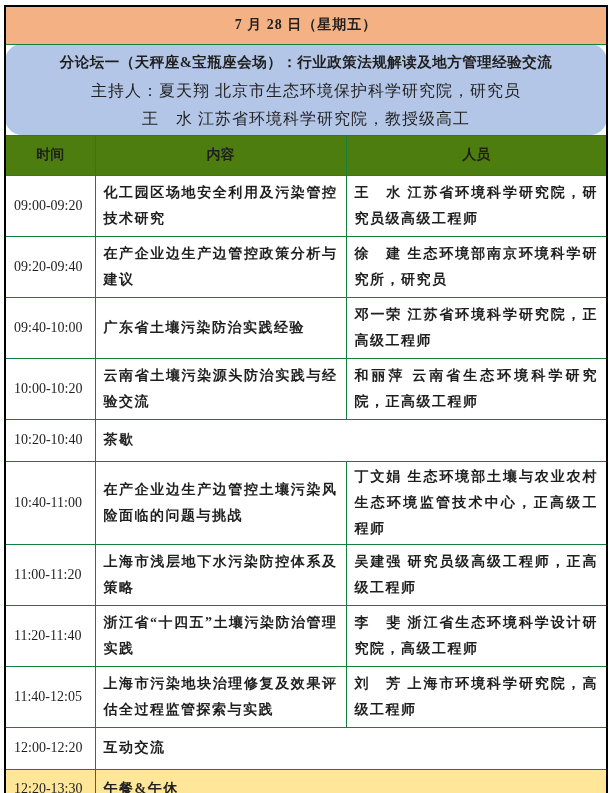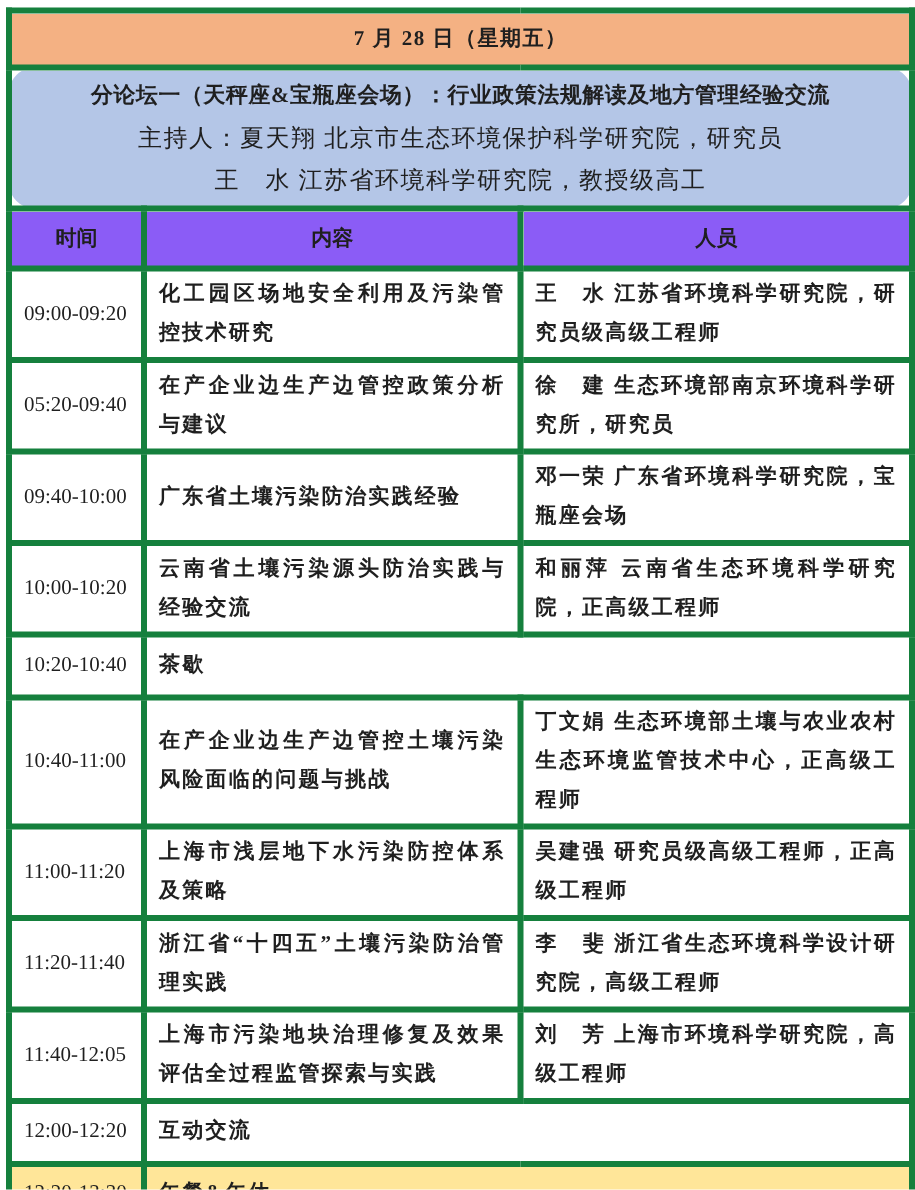--- a/index.html
+++ b/index.html
@@ -16,21 +16,21 @@
     padding: 5px 4px 4px 4px;
     background: #ffffff;
   }
   table.agenda {
     width: 602px;
     border-collapse: collapse;
     table-layout: fixed;
     border: 2px solid #000000;
   }
   table.agenda td, table.agenda th {
-    border: 4px solid #15803d;
+    border: 1px solid #15803d;
     box-sizing: border-box;
     padding: 2px 8px;
     font-size: 14px;
     vertical-align: middle;
     overflow: hidden;
   }
   col.c-time   { width: 90px; }
   col.c-topic  { width: 251px; }
   col.c-person { width: 261px; }
 
@@ -59,21 +59,21 @@
     letter-spacing: 0.5px;
   }
   .host-line {
     font-size: 16px;
     line-height: 28px;
     letter-spacing: 1px;
   }
 
   
   th.col-head {
-    background: #8b5cf6;
+    background: #4d7c0f;
     text-align: center;
     font-weight: bold;
     font-size: 15px;
     height: 40px;
     border-bottom: 2px solid #000;
   }
 
   
   td.time-cell {
     font-size: 13.5px;
@@ -123,29 +123,29 @@
       <th class="col-head">人员</th>
     </tr>
 
     <tr class="row-two">
       <td class="time-cell">09:00-09:20</td>
       <td class="topic-cell">化工园区场地安全利用及污染管控技术研究</td>
       <td class="person-cell">王　水 江苏省环境科学研究院，研究员级高级工程师</td>
     </tr>
 
     <tr class="row-two">
-      <td class="time-cell">05:20-09:40</td>
+      <td class="time-cell">09:20-09:40</td>
       <td class="topic-cell">在产企业边生产边管控政策分析与建议</td>
       <td class="person-cell">徐　建 生态环境部南京环境科学研究所，研究员</td>
     </tr>
 
     <tr class="row-two">
       <td class="time-cell">09:40-10:00</td>
       <td class="topic-cell">广东省土壤污染防治实践经验</td>
-      <td class="person-cell">邓一荣 广东省环境科学研究院，宝瓶座会场</td>
+      <td class="person-cell">邓一荣 江苏省环境科学研究院，正高级工程师</td>
     </tr>
 
     <tr class="row-two">
       <td class="time-cell">10:00-10:20</td>
       <td class="topic-cell">云南省土壤污染源头防治实践与经验交流</td>
       <td class="person-cell">和丽萍 云南省生态环境科学研究院，正高级工程师</td>
     </tr>
 
     <tr class="row-one">
       <td class="time-cell">10:20-10:40</td>

